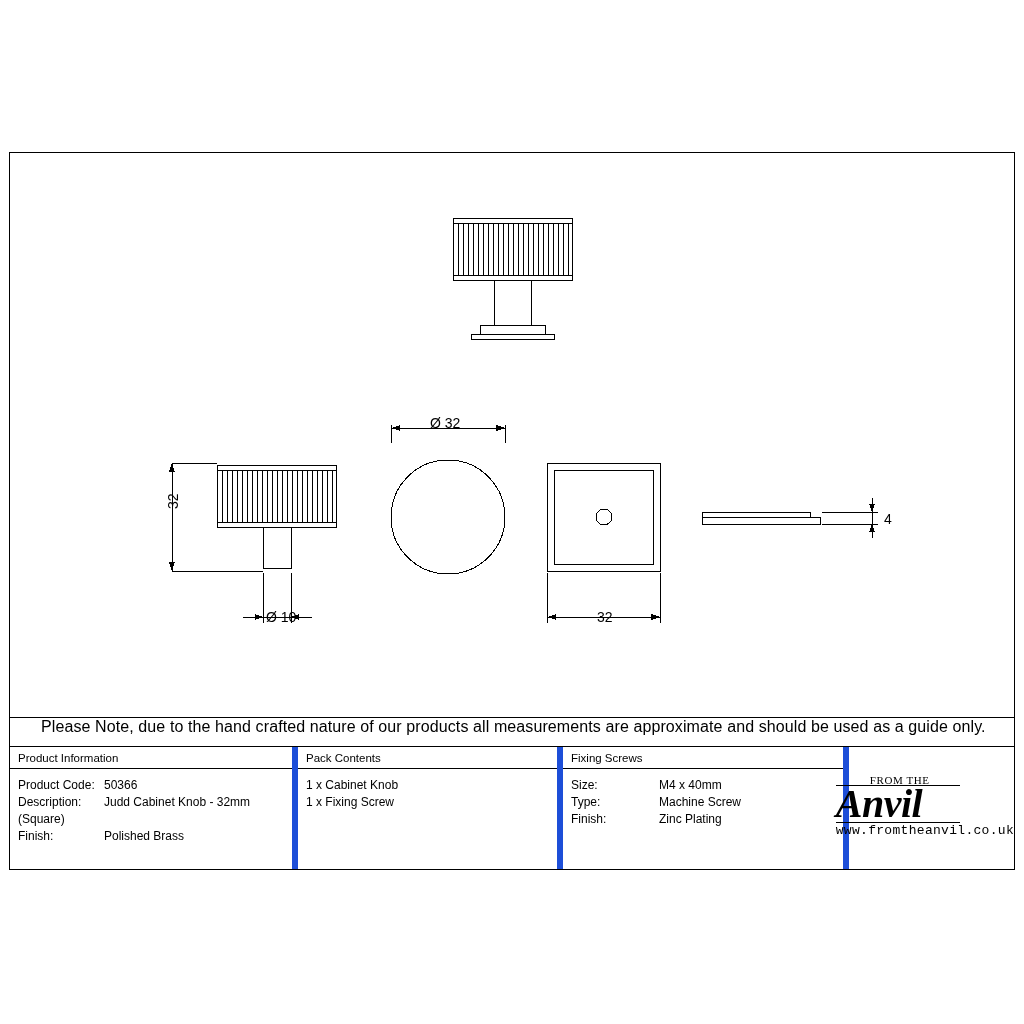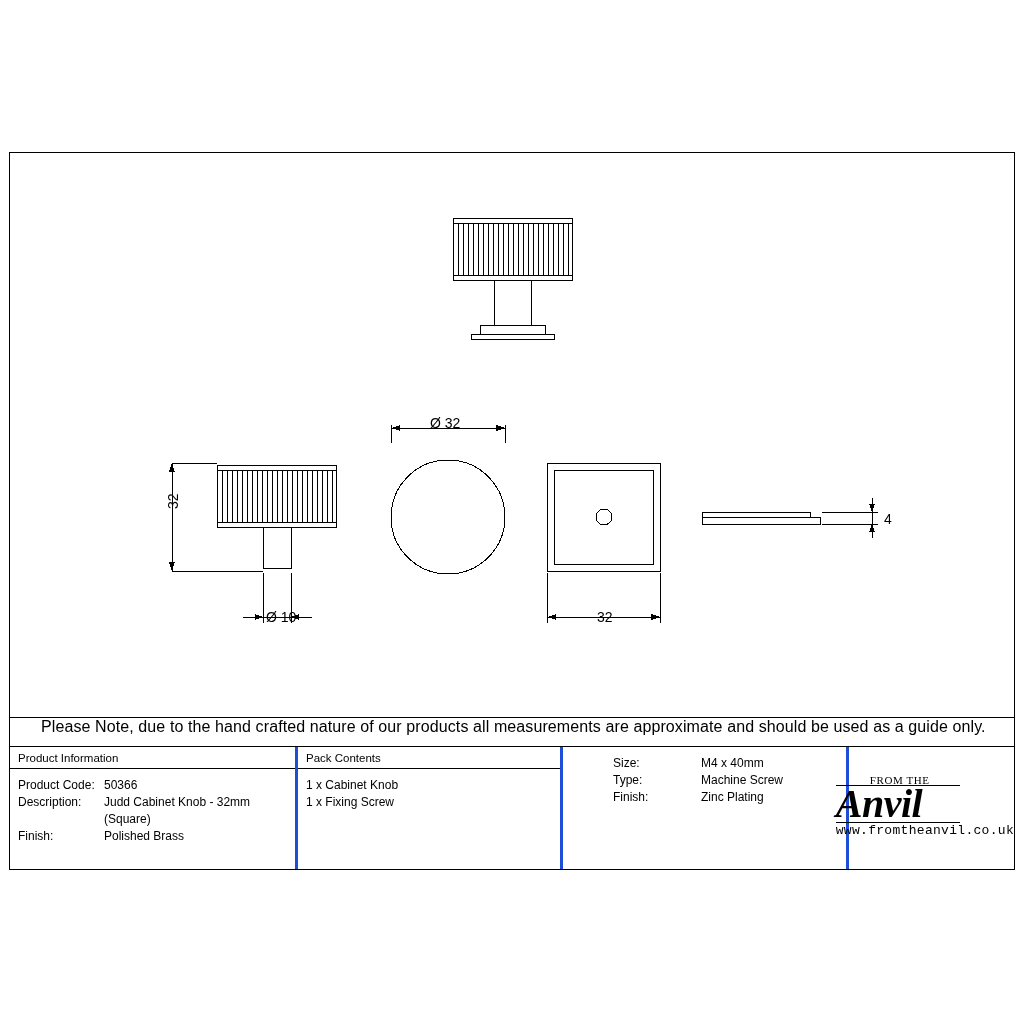--- a/index.html
+++ b/index.html
@@ -62,21 +62,21 @@
     left: 0;
     top: 593px;
     width: 1004px;
     height: 123px;
     border-top: 1px solid #000;
     box-sizing: border-box;
     display: flex;
   }
   .col {
     box-sizing: border-box;
-    border-right: 3px solid #1d4ed8;
+    border-right: 6px solid #1d4ed8;
     position: relative;
     height: 100%;
   }
   .col:last-child { border-right: none; }
   .col-head {
     height: 22px;
     border-bottom: 1px solid #000;
     box-sizing: border-box;
     font-size: 11.5px;
     padding: 5px 0 0 8px;
@@ -84,28 +84,28 @@
   .col-body {
     padding: 8px 0 0 8px;
     font-size: 12px;
   }
   .row2 {
     display: flex;
     line-height: 17px;
   }
   .lbl { width: 86px; }
   .val { }
-  .val-indent { margin-left: 86px; line-height: 17px; }
+  .val-indent { line-height: 17px; }
   .plain-row { line-height: 17px; }
 
   #col-product { width: 288px; }
   #col-pack { width: 265px; }
   #col-fixing { width: 286px; }
   #col-logo { width: 165px; }
-  .lbl-fix { width: 88px; margin-left: 42px; }
+  .lbl-fix { width: 88px; }
 
   
   #logo-wrap {
     position: absolute;
     left: 0; top: 0;
     width: 100%; height: 100%;
     display: flex;
     align-items: flex-end;
     justify-content: center;
     flex-direction: column;
@@ -318,20 +318,21 @@
 
     <div class="col" id="col-pack">
       <div class="col-head">Pack Contents</div>
       <div class="col-body">
         <div class="plain-row">1 x Cabinet Knob</div>
         <div class="plain-row">1 x Fixing Screw</div>
       </div>
     </div>
 
     <div class="col" id="col-fixing">
+      <div class="col-head">Fixing Screws</div>
       <div class="col-body">
         <div class="row2">
           <span class="lbl lbl-fix">Size:</span>
           <span class="val">M4 x 40mm</span>
         </div>
         <div class="row2">
           <span class="lbl lbl-fix">Type:</span>
           <span class="val">Machine Screw</span>
         </div>
         <div class="row2">

